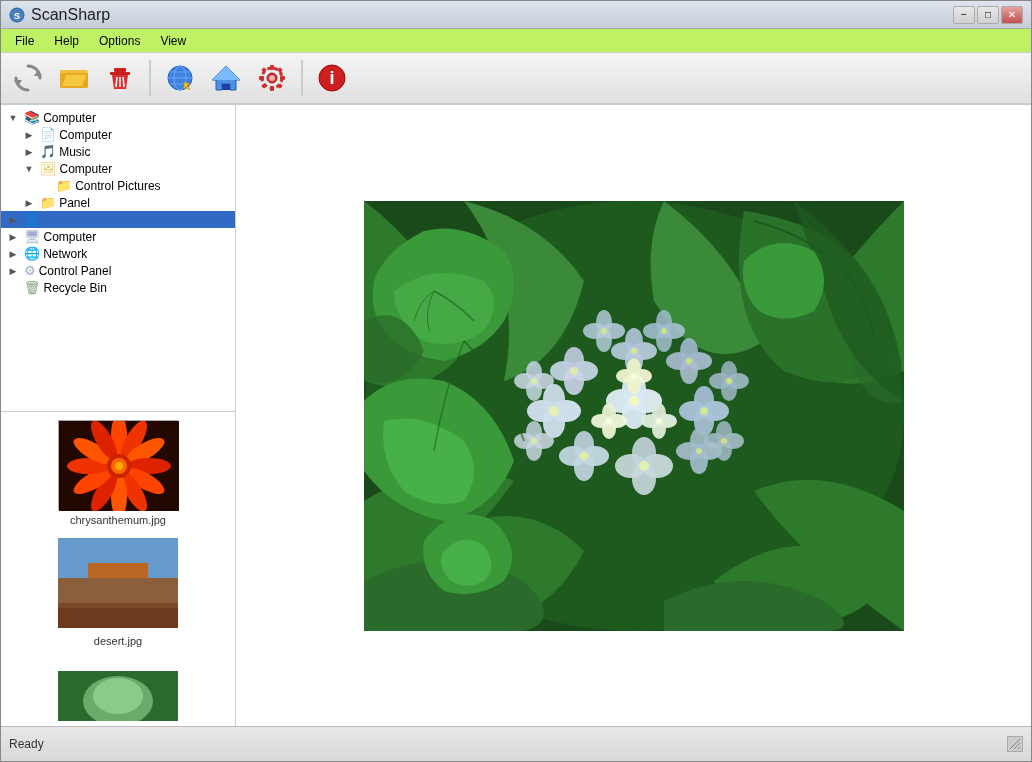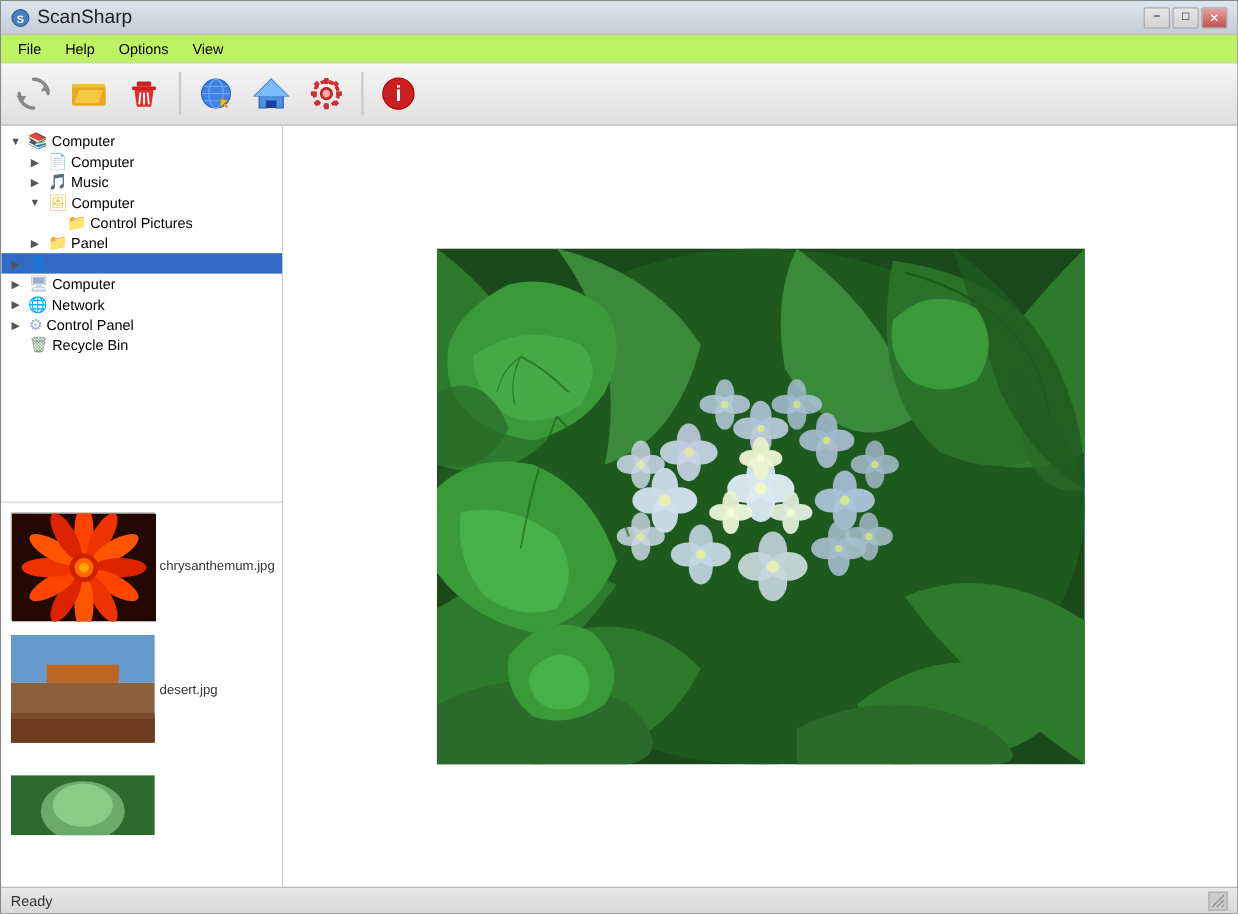--- a/index.html
+++ b/index.html
@@ -29,33 +29,33 @@
     
     .left-panel { width: 235px; display: flex; flex-direction: column; border-right: 1px solid #ccc; background: white; }
     .tree-panel { flex: 1; overflow-y: auto; padding: 4px 0; border-bottom: 1px solid #ccc; }
     .tree-item { display: flex; align-items: center; gap: 3px; padding: 1px 0; cursor: pointer; user-select: none; white-space: nowrap; }
     .tree-item.selected { background: #316ac5; color: white; }
     .tree-item .expander { width: 16px; text-align: center; font-size: 9px; color: #555; }
     .tree-item .label { font-size: 12px; }
     .indent1 { padding-left: 4px; }
     .indent2 { padding-left: 20px; }
     .indent3 { padding-left: 36px; }
-    .thumb-item { display: flex; flex-direction: row; align-items: center; gap: 4px; cursor: pointer; }
+    .thumb-item { display: flex; flex-direction: column; align-items: center; gap: 4px; cursor: pointer; }
     .thumb-label { font-size: 11px; color: #333; }
     .thumb-content { flex: 1; overflow-y: scroll; padding: 8px; }
     .thumb-content::-webkit-scrollbar { width: 16px; }
     .thumb-content::-webkit-scrollbar-track { background: #f0f0f0; }
     .thumb-content::-webkit-scrollbar-thumb { background: linear-gradient(to right, #ccc, #aaa); border: 1px solid #999; }
 
     
     .preview-panel { flex: 1; background: white; display: flex; align-items: center; justify-content: center; overflow: hidden; }
     .preview-image-wrap { display: flex; align-items: center; justify-content: center; width: 100%; height: 100%; }
 
     
-    .status-bar { height: 22px; background: linear-gradient(to bottom, #e8e8e8, #d8d8d8); border-top: 1px solid #bbb; display: flex; align-items: center; padding: 0 8px; font-size: 12px; color: #333; justify-content: space-between; }
+    .status-bar { height: 35px; background: linear-gradient(to bottom, #e8e8e8, #d8d8d8); border-top: 1px solid #bbb; display: flex; align-items: center; padding: 0 8px; font-size: 12px; color: #333; justify-content: space-between; }
     .status-right { width: 16px; height: 16px; background: #ccc; border: 1px solid #aaa; }
 
     
     .thumb-chrysanthemum {
       width: 120px; height: 90px;
       background: radial-gradient(circle at 50% 50%, #ff6600 0%, #cc2200 40%, #882200 70%, #441100 100%);
       border: 1px solid #aaa;
     }
   </style>
 </head>

